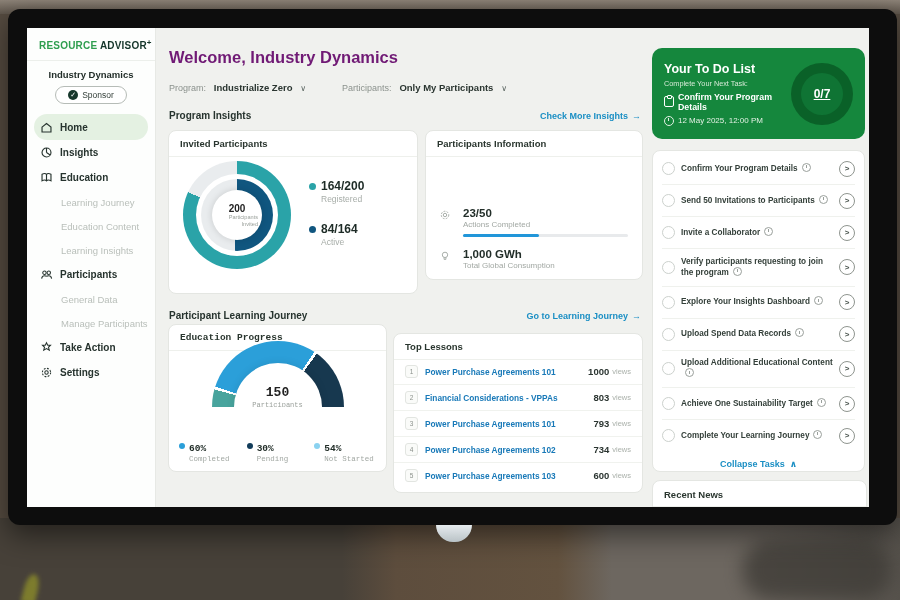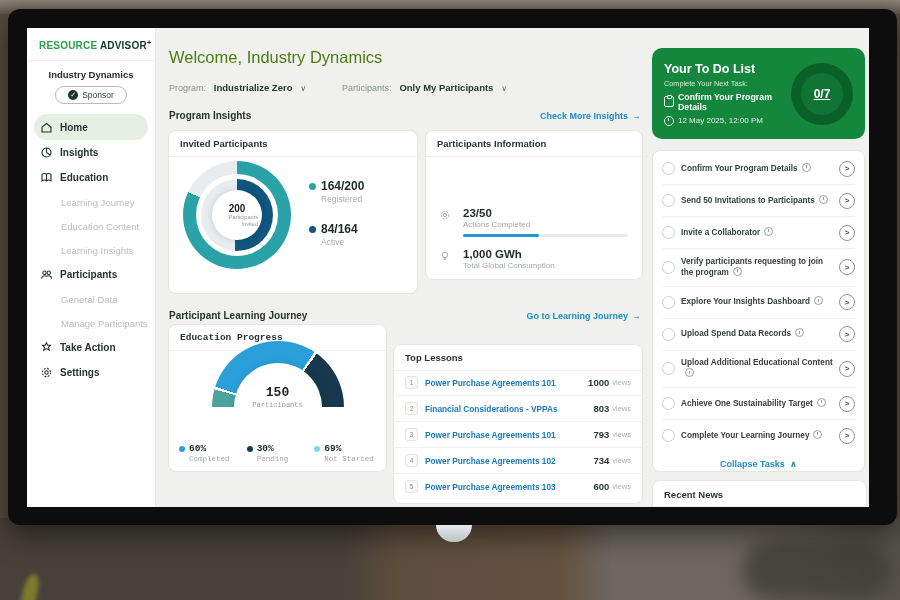--- a/index.html
+++ b/index.html
@@ -35,21 +35,21 @@
   .pill .txt{font-size:8.5px;color:#333f39;}
   .nav{position:absolute;top:86px;left:0;right:0;}
   .nav-item{height:25px;display:flex;align-items:center;gap:7px;padding-left:13px;font-size:10px;font-weight:bold;color:#26332e;cursor:pointer;}
   .nav-item.sub{padding-left:34px;height:24px;color:#b9bfba;font-weight:normal;font-size:9.5px;}
   .nav-item.active{background:#e4f1e2;border-radius:13px;margin:0 7px;padding-left:6px;height:26px;}
   .nicon{width:13px;height:13px;flex:none;}
   .nicon svg{width:13px;height:13px;display:block;}
 
   
   .main{position:absolute;left:128px;top:0;width:497px;height:479px;}
-  .welcome{position:absolute;left:14px;top:20px;font-size:16.5px;font-weight:normal;color:#4d7c0f;}
+  .welcome{position:absolute;left:14px;top:20px;font-size:16.5px;font-weight:bold;color:#701a75;}
   .filters{position:absolute;left:14px;top:54px;display:flex;gap:36px;align-items:center;}
   .flabel{font-size:9px;color:#8b928d;margin-right:5px;}
   .fvalue{font-size:9.5px;font-weight:bold;color:#2a3530;}
   .chev{font-size:8px;color:#5a6560;margin-left:5px;}
   .secrow{position:absolute;left:14px;right:11px;display:flex;justify-content:space-between;align-items:center;}
   .sectitle{font-size:10px;font-weight:bold;color:#26332e;}
   .seclink{font-size:9px;font-weight:bold;color:#1b8fc4;cursor:pointer;}
   .arrow{margin-left:4px;}
 
   .card{position:absolute;background:#fff;border:1px solid #e4e6e2;border-radius:8px;}
@@ -82,21 +82,21 @@
 
   
   .gauge-wrap{position:absolute;left:50%;transform:translateX(-50%);top:16px;width:132px;height:66px;overflow:hidden;}
   .gauge-circle{width:132px;height:132px;border-radius:50%;}
   .gauge-hole{position:absolute;left:22px;top:22px;width:88px;height:88px;border-radius:50%;background:#fff;box-shadow:0 0 8px rgba(0,0,0,.10);}
   .gauge-center{position:absolute;left:0;right:0;top:44px;text-align:center;}
   .gc-val{font-size:13px;font-weight:bold;color:#222;}
   .gc-lab{font-size:7px;color:#9aa09b;margin-top:1px;}
   .glegend{position:absolute;left:10px;right:4px;bottom:8px;display:flex;}
   .gleg-item{flex:1;}
-  .gleg-top{display:flex;align-items:center;gap:4px;}
+  .gleg-top{display:flex;align-items:flex-start;gap:4px;}
   .gdot{width:6px;height:6px;border-radius:50%;flex:none;}
   .gleg-pct{font-size:9.5px;font-weight:bold;color:#222e29;}
   .gleg-lab{font-size:7.5px;color:#a2a8a3;margin-left:10px;margin-top:1px;}
 
   
   .lesson-list{position:absolute;left:0;right:0;top:25px;}
   .lrow{display:flex;align-items:center;padding:6px 11px;border-bottom:1px solid #f0f2ee;}
   .lrow:last-child{border-bottom:none;}
   .lrank{width:11px;height:11px;border:1px solid #e2e5e1;border-radius:3px;background:#fafbf9;color:#8b918c;
          font-size:6.5px;display:flex;align-items:center;justify-content:center;margin-right:7px;flex:none;}
@@ -336,28 +336,28 @@
             <div class="gleg-item">
               <div class="gleg-top">
                   <span class="gdot" style="background-color: rgb(18, 60, 90);"></span>
                   <span class="gleg-pct">30%</span>
                 </div>
               <div class="gleg-lab">Pending</div>
             </div>
             <div class="gleg-item">
               <div class="gleg-top">
                   <span class="gdot" style="background-color: rgb(138, 210, 240);"></span>
-                  <span class="gleg-pct">69%</span>
+                  <span class="gleg-pct">54%</span>
                 </div>
               <div class="gleg-lab">Not Started</div>
             </div>
           </div>
         </div>
 
-        <div class="card" style="left:238px;top:316px;width:248px;height:158px;">
+        <div class="card" style="left:238px;top:305px;width:248px;height:158px;">
           <div class="card-hd">Top Lessons</div>
           <div class="lesson-list">
             <div class="lrow">
               <span class="lrank">1</span>
               <span class="ltitle">Power Purchase Agreements 101</span>
               <span class="lviews-val">1000</span>
               <span class="lviews-suf">views</span>
             </div>
             <div class="lrow">
               <span class="lrank">2</span>

